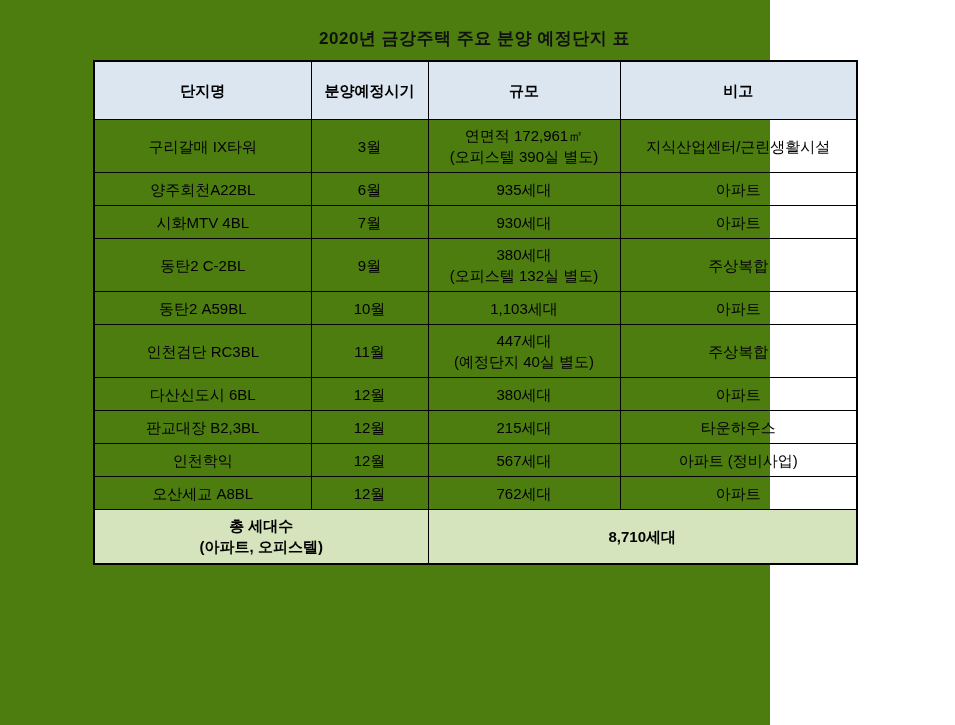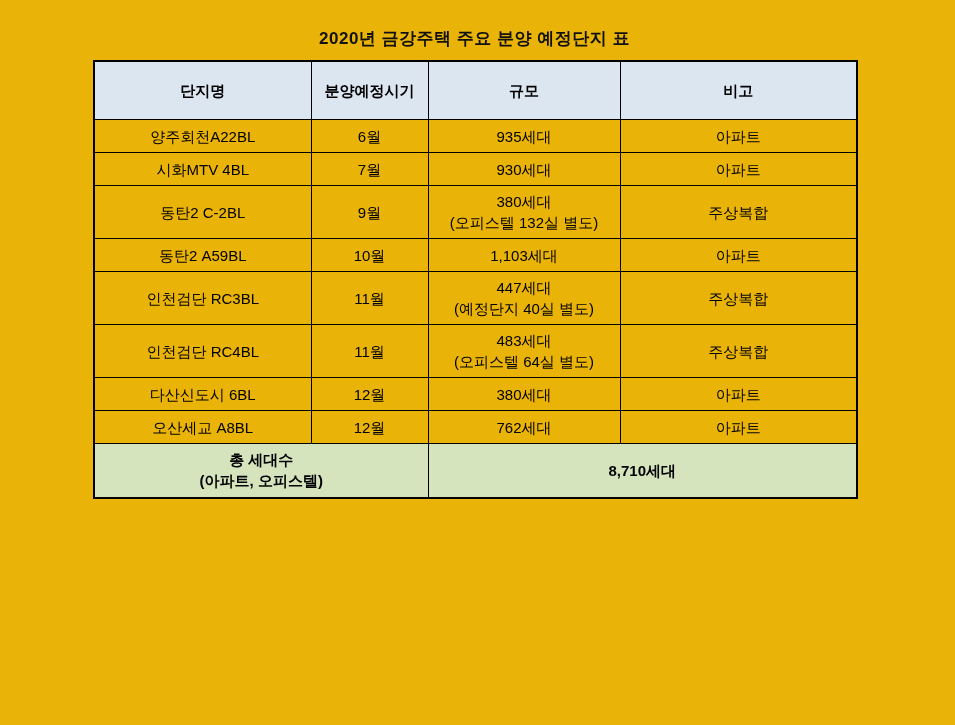--- a/index.html
+++ b/index.html
@@ -3,21 +3,21 @@
 <meta charset="utf-8">
 <style>
   * { box-sizing: border-box; margin: 0; padding: 0; }
   html, body { background: #ffffff; }
   body {
     width: 955px; height: 725px;
     font-family: "Liberation Sans", "DejaVu Sans", sans-serif;
     color: #000000;
     overflow: hidden;
   }
-  .page { width: 955px; height: 725px; background: #eab308; }
+  .page { width: 770px; height: 725px; background: #4d7c0f; }
   .doc-title {
     padding-top: 27px;
     width: 763px;
     margin-left: 93px;
     text-align: center;
     font-size: 17px;
     font-weight: bold;
     color: #111111;
     letter-spacing: 0.5px;
   }
@@ -72,20 +72,27 @@
     <thead>
       <tr>
         <th>단지명</th>
         <th>분양예정시기</th>
         <th>규모</th>
         <th>비고</th>
       </tr>
     </thead>
     <tbody>
         <tr>
+          <td>구리갈매 IX타워</td>
+          <td>3월</td>
+          <td>연면적 172,961㎡
+(오피스텔 390실 별도)</td>
+          <td>지식산업센터/근린생활시설</td>
+        </tr>
+        <tr>
           <td>양주회천A22BL</td>
           <td>6월</td>
           <td>935세대</td>
           <td>아파트</td>
         </tr>
         <tr>
           <td>시화MTV 4BL</td>
           <td>7월</td>
           <td>930세대</td>
           <td>아파트</td>
@@ -104,31 +111,36 @@
           <td>아파트</td>
         </tr>
         <tr>
           <td>인천검단 RC3BL</td>
           <td>11월</td>
           <td>447세대
 (예정단지 40실 별도)</td>
           <td>주상복합</td>
         </tr>
         <tr>
-          <td>인천검단 RC4BL</td>
-          <td>11월</td>
-          <td>483세대
-(오피스텔 64실 별도)</td>
-          <td>주상복합</td>
-        </tr>
-        <tr>
           <td>다산신도시 6BL</td>
           <td>12월</td>
           <td>380세대</td>
           <td>아파트</td>
+        </tr>
+        <tr>
+          <td>판교대장 B2,3BL</td>
+          <td>12월</td>
+          <td>215세대</td>
+          <td>타운하우스</td>
+        </tr>
+        <tr>
+          <td>인천학익</td>
+          <td>12월</td>
+          <td>567세대</td>
+          <td>아파트 (정비사업)</td>
         </tr>
         <tr>
           <td>오산세교 A8BL</td>
           <td>12월</td>
           <td>762세대</td>
           <td>아파트</td>
         </tr>
       </tbody>
     <tfoot>
       <tr>

